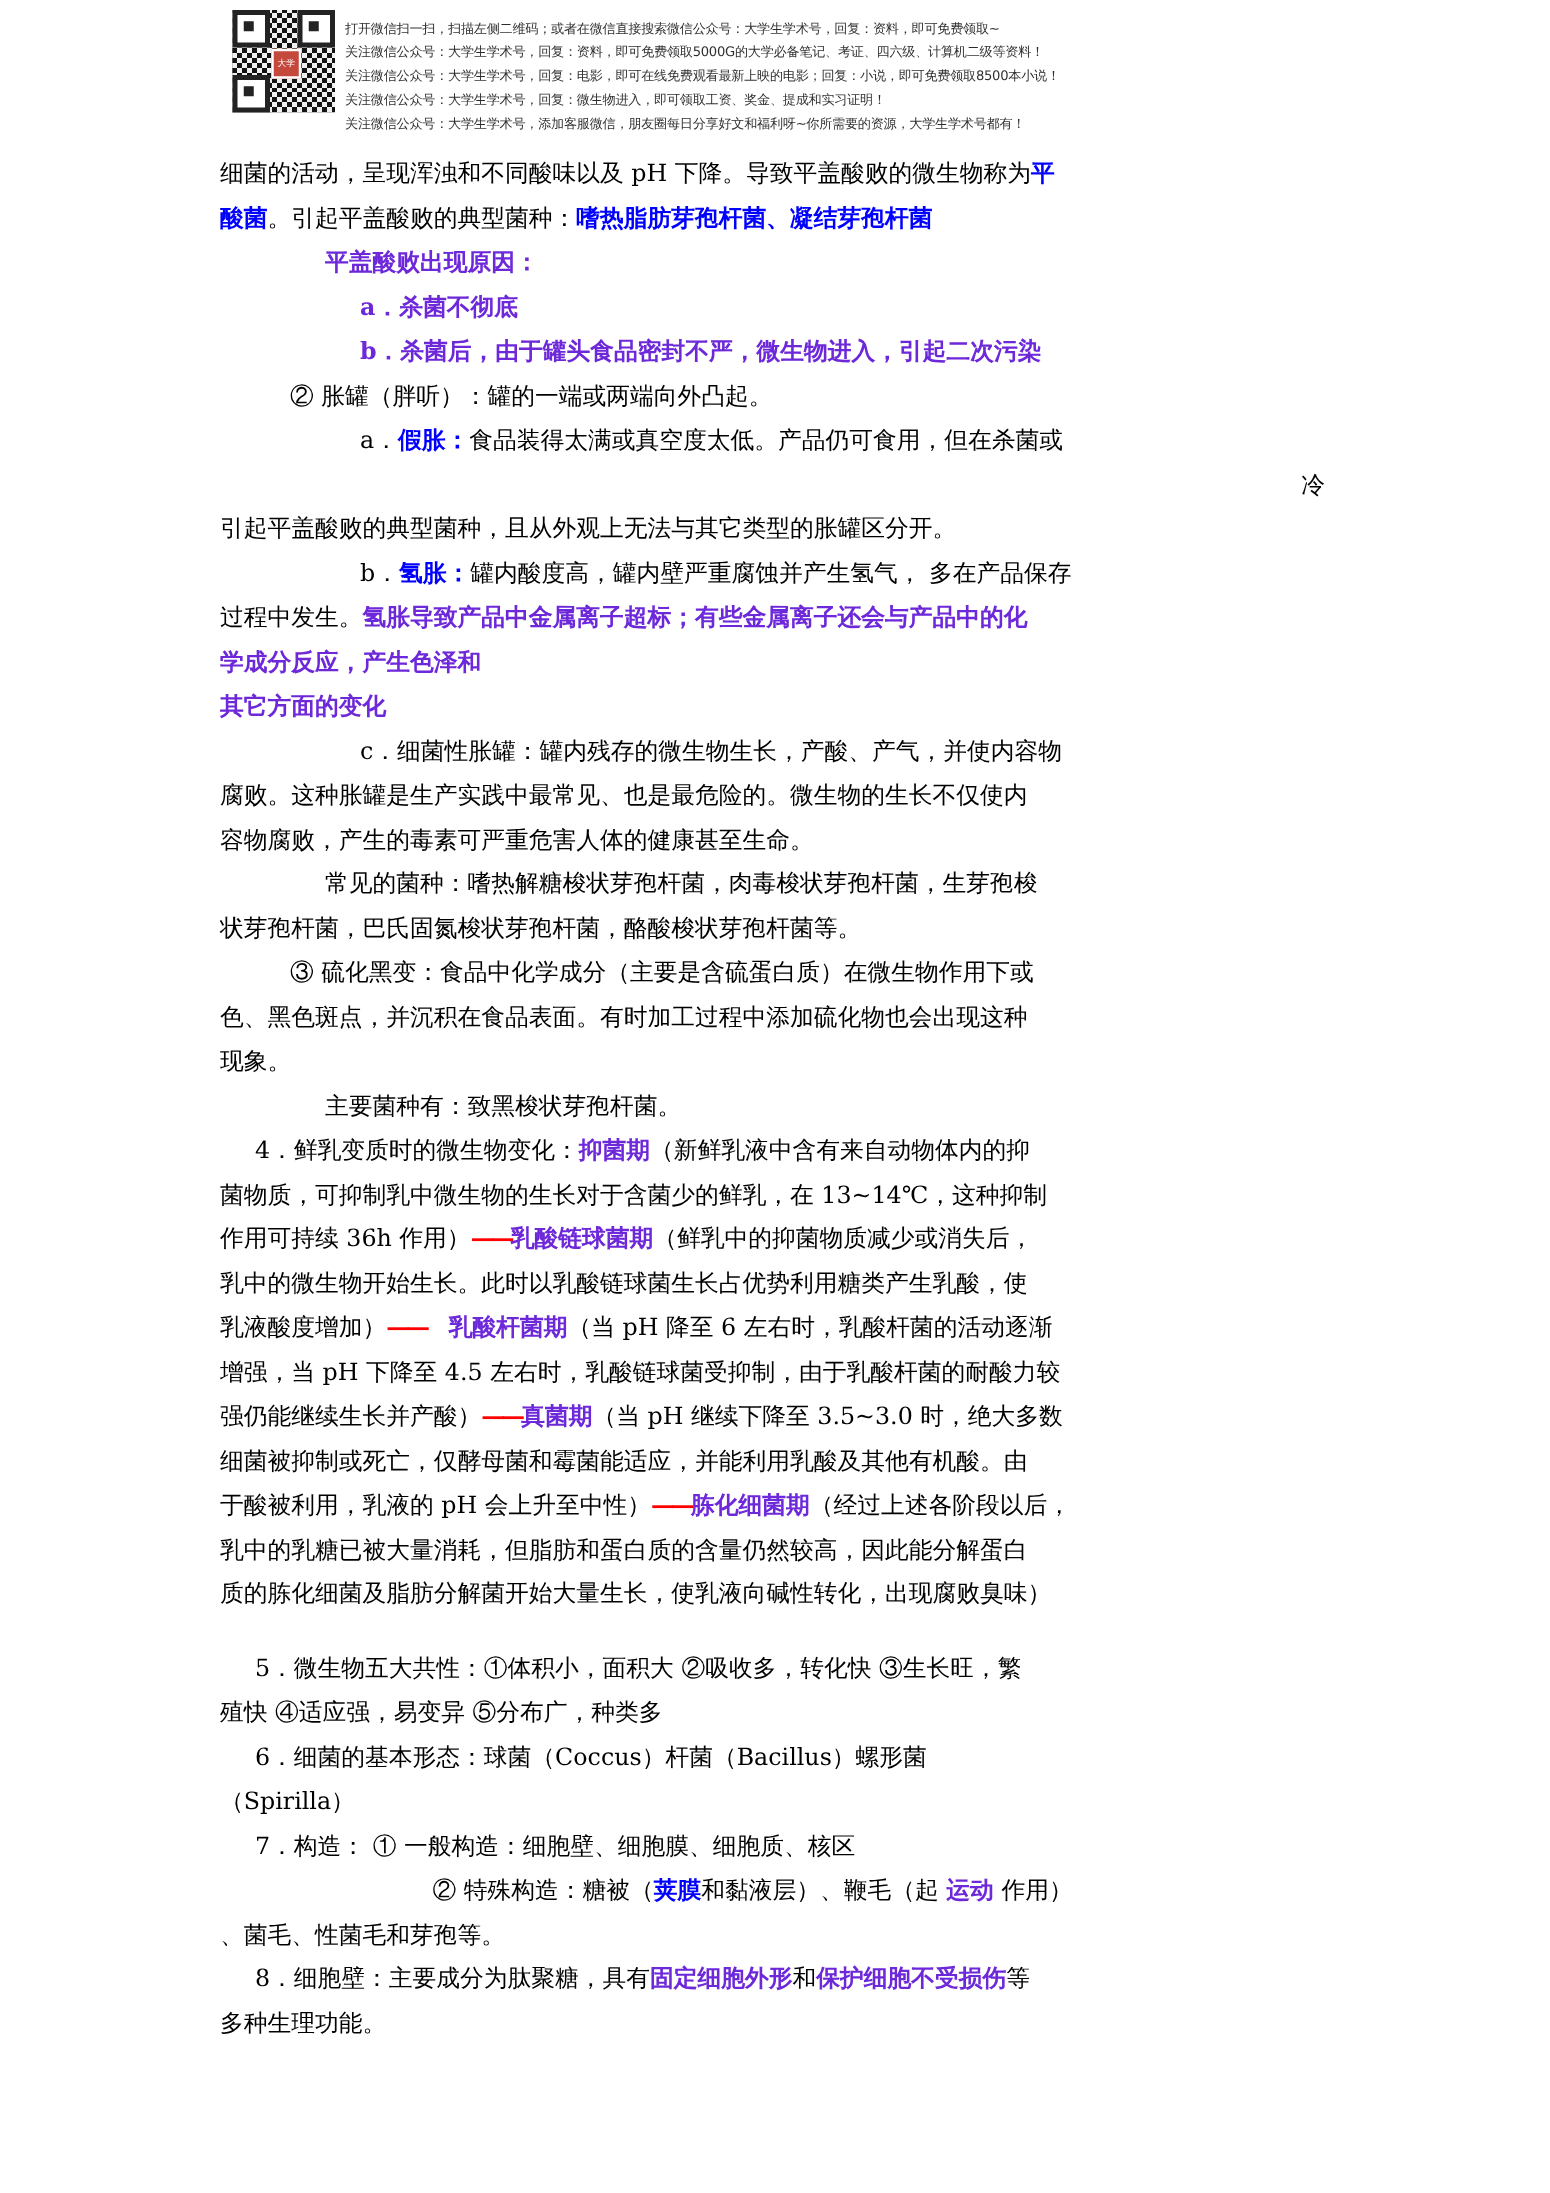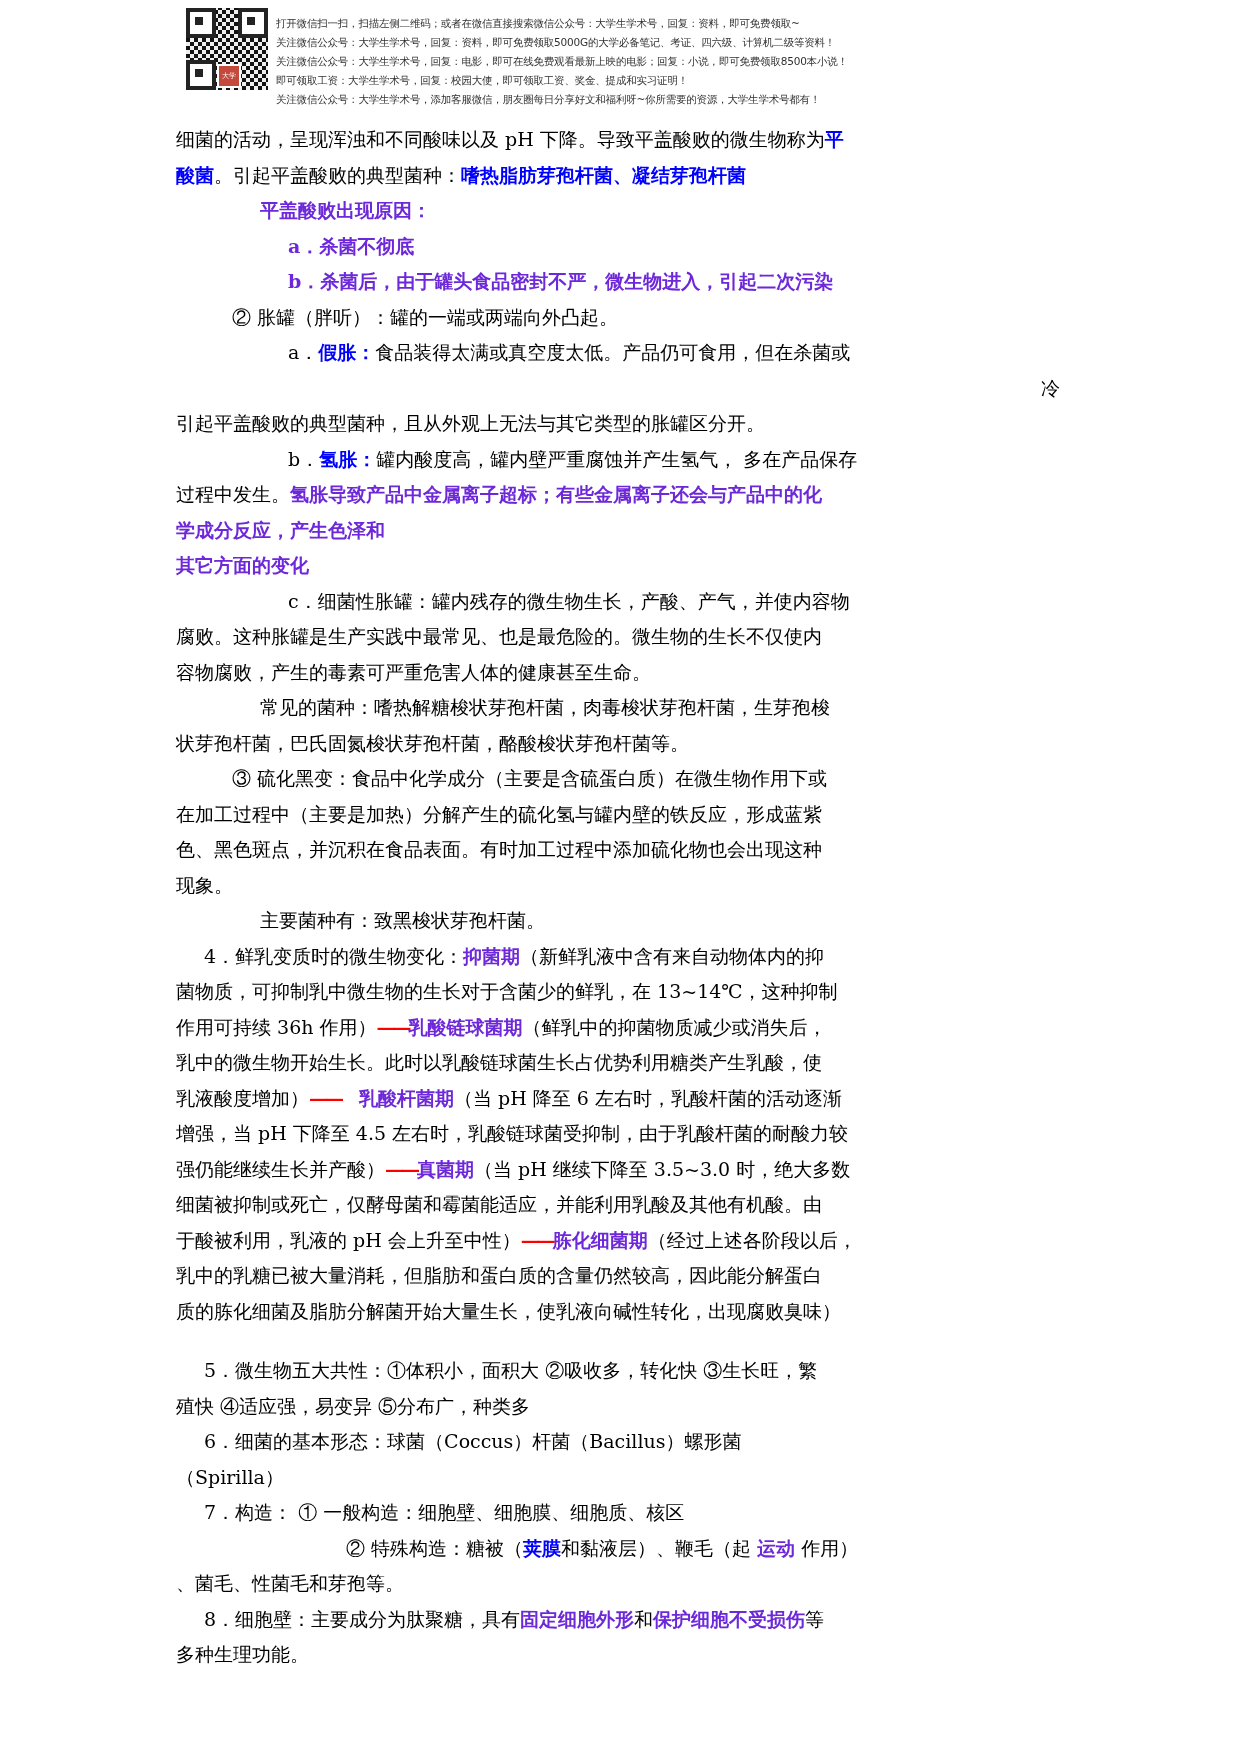--- a/index.html
+++ b/index.html
@@ -38,21 +38,20 @@
   }
   .qr-corner i{
     position:absolute;left:5px;top:5px;width:8px;height:8px;background:#111;
   }
   .qr-tl{left:0;top:0}.qr-tr{right:0;top:0}.qr-bl{left:0;bottom:0}
   .qr-logo{
     position:absolute;left:31px;top:31px;width:20px;height:20px;
     background:#c0392b;border:2px solid #fff;
     color:#fff;font-size:7px;line-height:20px;text-align:center;
     font-family:"DejaVu Sans","Liberation Sans",sans-serif;
-    margin-top:25px;
   }
   .wm-lines{
     margin-left:8px;
     display:flex;flex-direction:column;justify-content:flex-start;
     gap:7px;
     padding-top:9px;
   }
   .wm-line{
     font-size:10.5px;
     line-height:12px;
@@ -101,21 +100,21 @@
       </div>
     <div class="qr-corner qr-bl">
         <i></i>
       </div>
     <div class="qr-logo">大学</div>
   </div>
   <div class="wm-lines">
     <div class="wm-line">打开微信扫一扫，扫描左侧二维码；或者在微信直接搜索微信公众号：大学生学术号，回复：资料，即可免费领取~</div>
     <div class="wm-line">关注微信公众号：大学生学术号，回复：资料，即可免费领取5000G的大学必备笔记、考证、四六级、计算机二级等资料！</div>
     <div class="wm-line">关注微信公众号：大学生学术号，回复：电影，即可在线免费观看最新上映的电影；回复：小说，即可免费领取8500本小说！</div>
-    <div class="wm-line">即可领取工资：大学生学术号，回复：校园大使，即可领取工资、奖金、提成和实习证明！</div>
+    <div class="wm-line">关注微信公众号：大学生学术号，回复：微生物进入，即可领取工资、奖金、提成和实习证明！</div>
     <div class="wm-line">关注微信公众号：大学生学术号，添加客服微信，朋友圈每日分享好文和福利呀~你所需要的资源，大学生学术号都有！</div>
   </div>
 </div>
 
 <div class="page">
 
   <div class="ln"><span>细菌的活动，呈现浑浊和不同酸味以及 pH 下降。导致平盖酸败的微生物称为</span><span class="blue">平</span></div>
   <div class="ln"><span class="blue">酸菌</span><span>。引起平盖酸败的典型菌种：</span><span class="blue">嗜热脂肪芽孢杆菌、凝结芽孢杆菌</span></div>
 
   <div class="ln ind3"><span class="red">平盖酸败出现原因：</span></div>
@@ -134,21 +133,20 @@
   <div class="ln"><span class="red">其它方面的变化</span></div>
 
   <div class="ln ind4"><span>c．</span><span>细菌性胀罐：罐内残存的微生物生长，产酸、产气，并使内容物</span></div>
   <div class="ln"><span>腐败。这种胀罐是生产实践中最常见、也是最危险的。微生物的生长不仅使内</span></div>
   <div class="ln"><span>容物腐败，产生的毒素可严重危害人体的健康甚至生命。</span></div>
 
   <div class="ln ind3"><span>常见的菌种：嗜热解糖梭状芽孢杆菌，肉毒梭状芽孢杆菌，生芽孢梭</span></div>
   <div class="ln"><span>状芽孢杆菌，巴氏固氮梭状芽孢杆菌，酪酸梭状芽孢杆菌等。</span></div>
 
   <div class="ln ind2"><span>③ 硫化黑变：食品中化学成分（主要是含硫蛋白质）在微生物作用下或</span></div>
-  <div class="ln"><span>在加工过程中（主要是加热）分解产生的硫化氢与罐内壁的铁反应，形成蓝紫</span></div>
   <div class="ln"><span>色、黑色斑点，并沉积在食品表面。有时加工过程中添加硫化物也会出现这种</span></div>
   <div class="ln"><span>现象。</span></div>
 
   <div class="ln ind3"><span>主要菌种有：致黑梭状芽孢杆菌。</span></div>
 
   <div class="ln ind1"><span style="padding-left:28px">4．鲜乳变质时的微生物变化：</span><span class="red">抑菌期</span><span>（新鲜乳液中含有来自动物体内的抑</span></div>
   <div class="ln"><span>菌物质，可抑制乳中微生物的生长对于含菌少的鲜乳，在 13~14℃，这种抑制</span></div>
   <div class="ln"><span>作用可持续 36h 作用）</span><span class="dash">——</span><span class="red">乳酸链球菌期</span><span>（鲜乳中的抑菌物质减少或消失后，</span></div>
   <div class="ln"><span>乳中的微生物开始生长。此时以乳酸链球菌生长占优势利用糖类产生乳酸，使</span></div>
   <div class="ln"><span>乳液酸度增加）</span><span class="dash">——</span><span class="red" style="padding-left:18px">乳酸杆菌期</span><span>（当 pH 降至 6 左右时，乳酸杆菌的活动逐渐</span></div>

